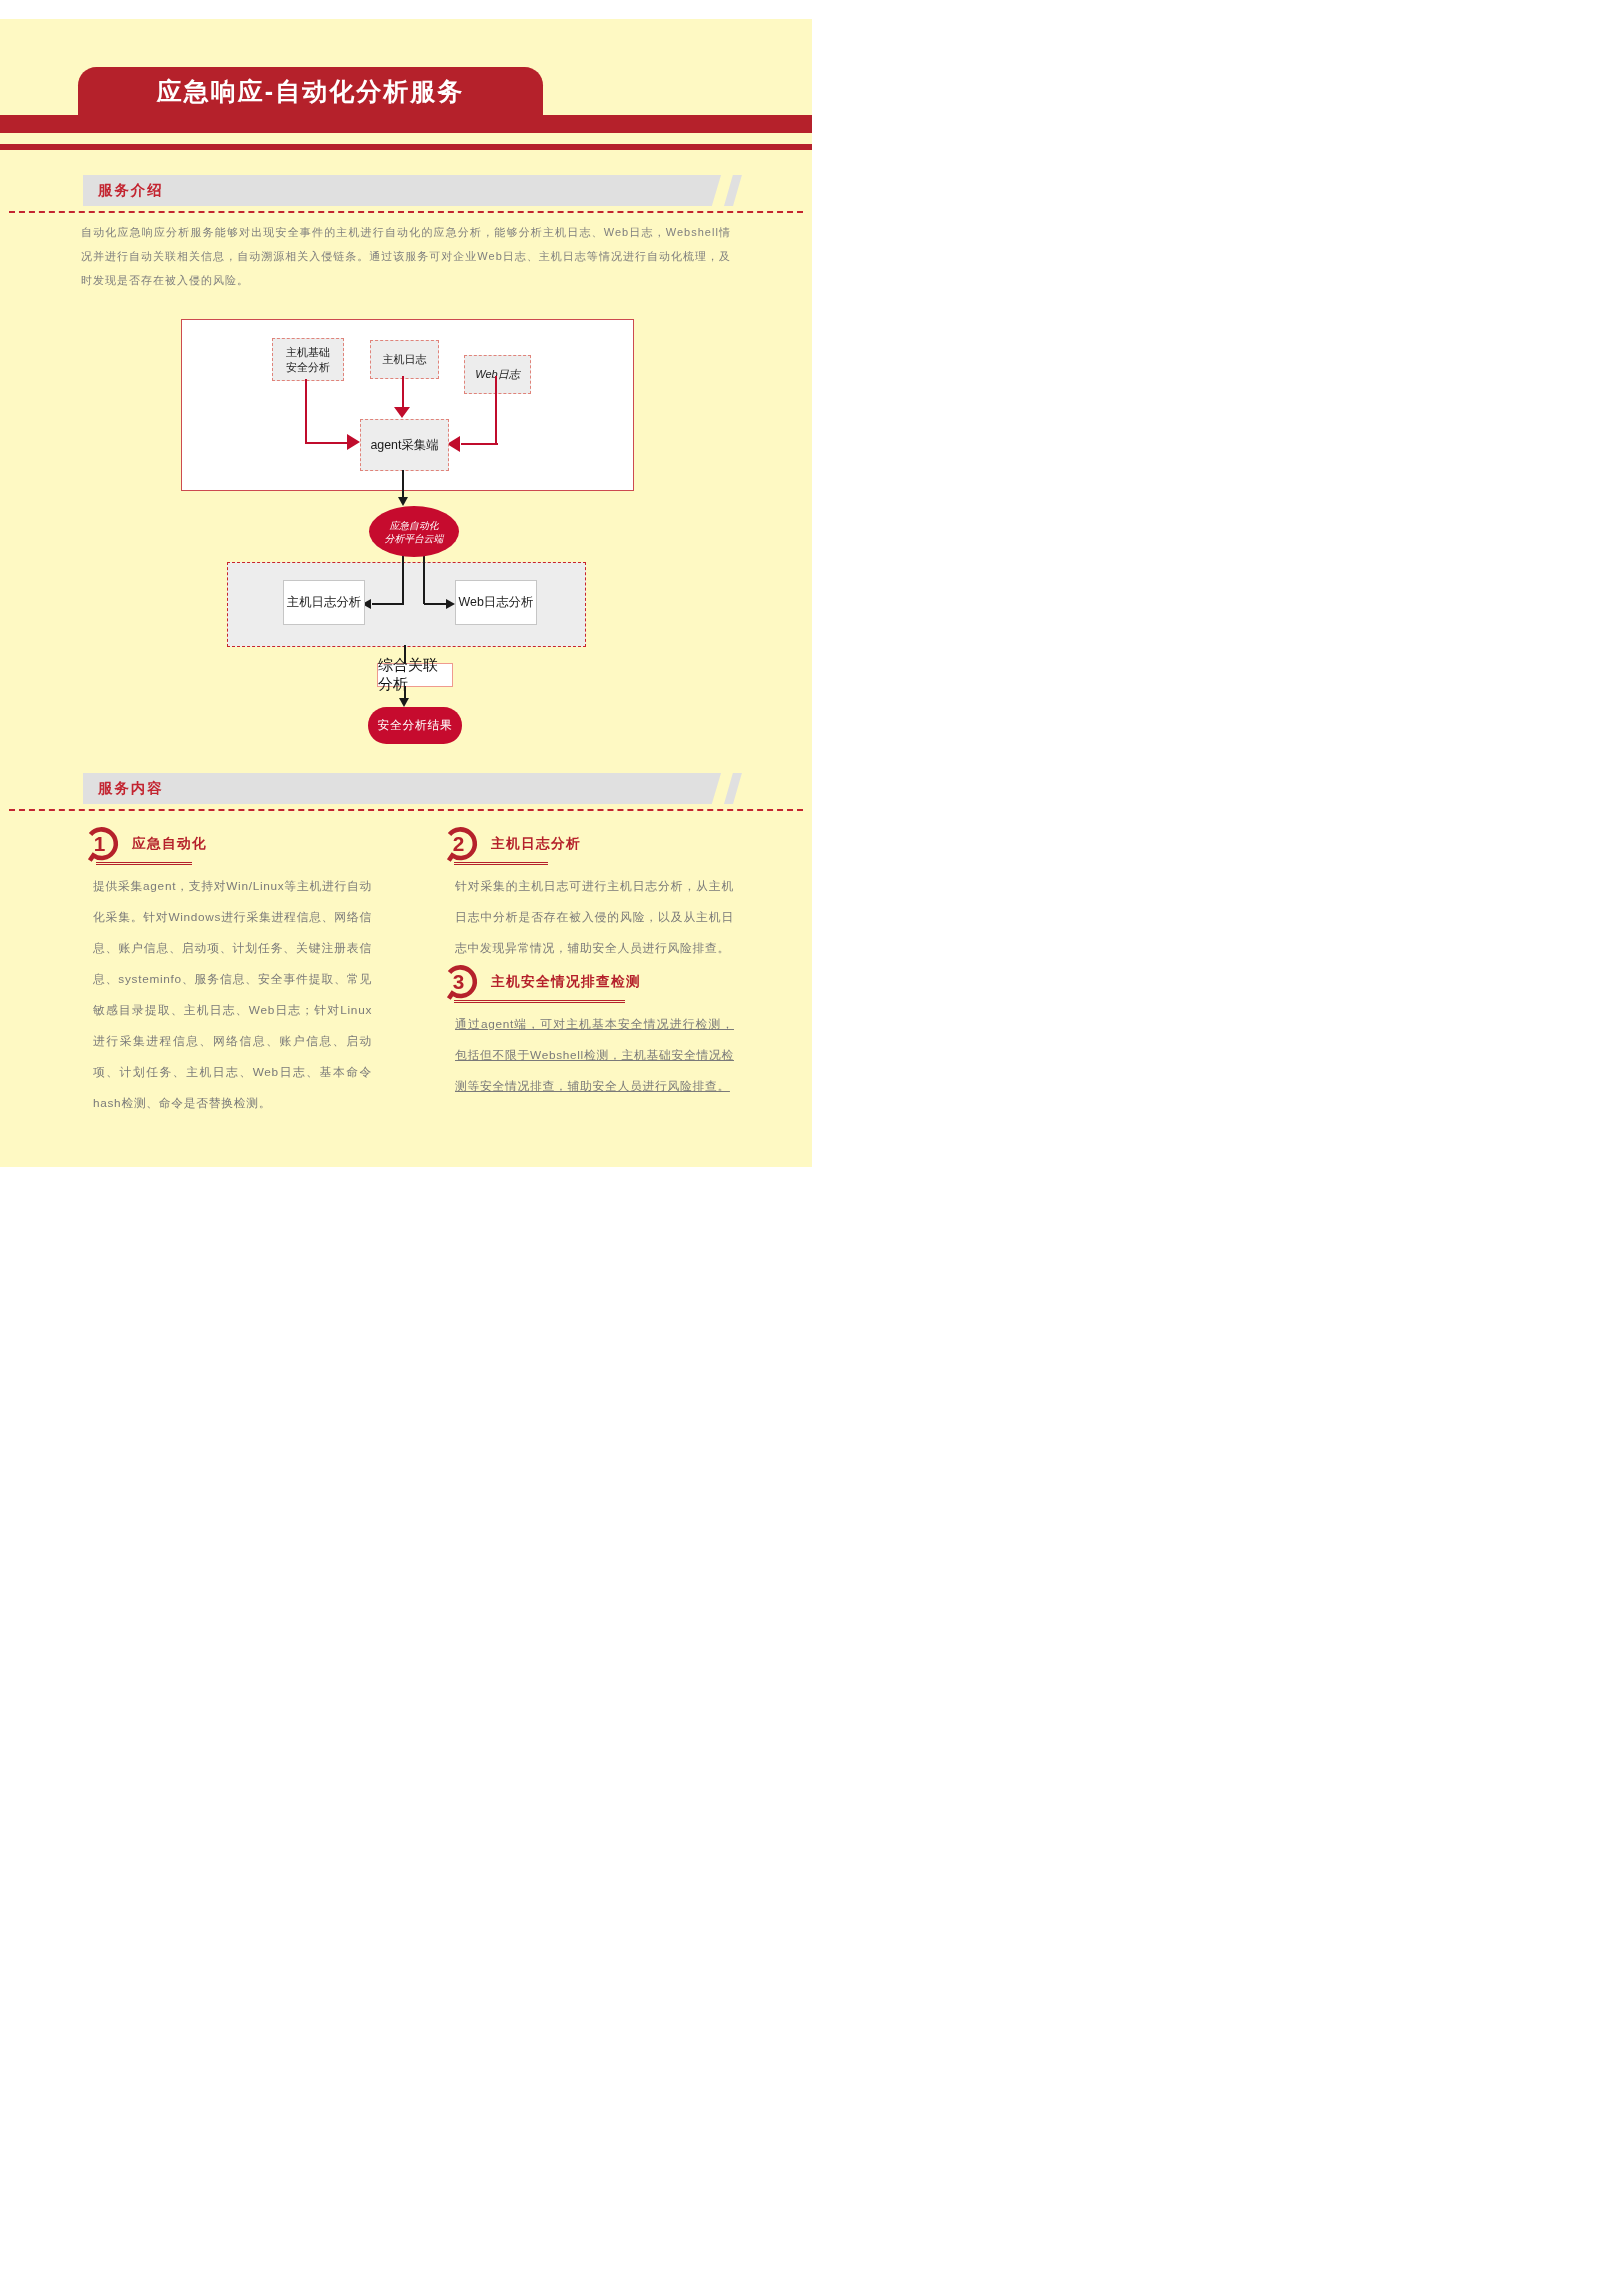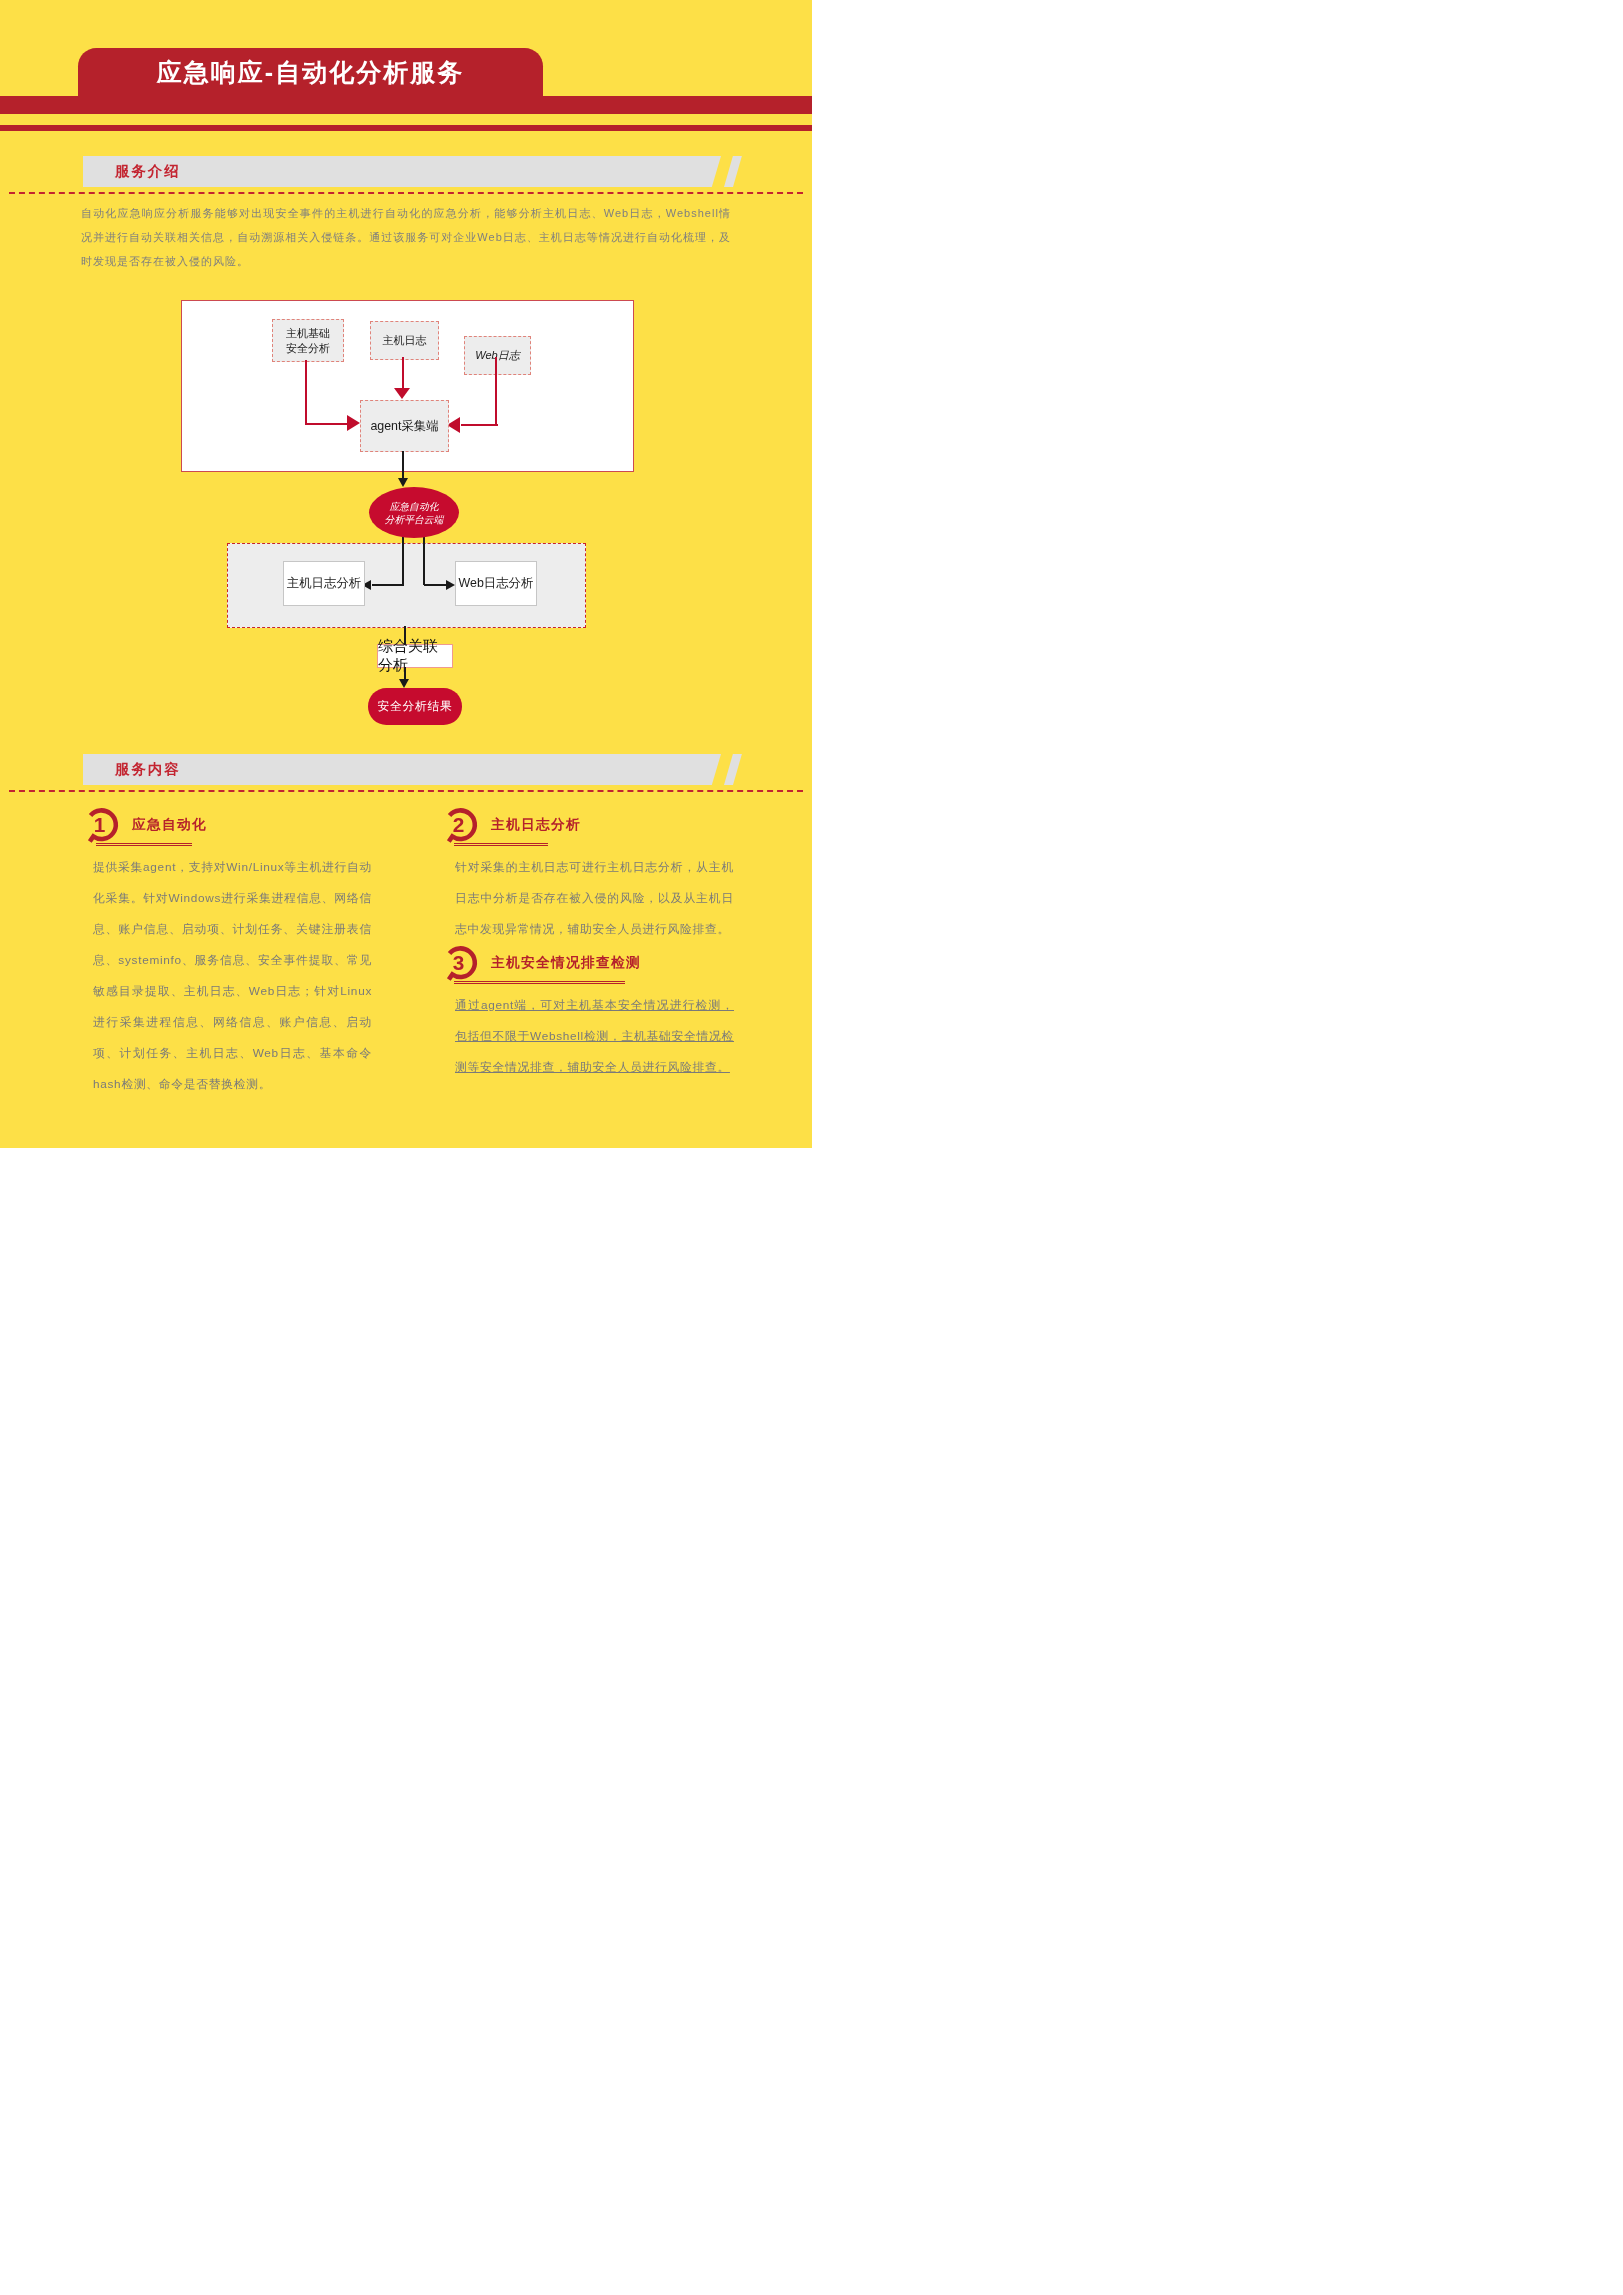--- a/index.html
+++ b/index.html
@@ -1,31 +1,31 @@
 <!DOCTYPE html>
 <html style="font-size:10.5px"><head>
 <meta charset="utf-8">
 <style>
   html,body{margin:0;padding:0;background:#ffffff;}
-  .page{position:relative;width:812px;height:1148px;background:#fde047;overflow:hidden;
-        font-family:"Liberation Sans","DejaVu Sans",sans-serif;}
+  .page{position:relative;width:812px;height:1148px;background:#fef9c3;overflow:hidden;
+        font-family:"Liberation Sans","DejaVu Sans",sans-serif;margin-top:19px;}
   .abs{position:absolute;}
 
   
   .title-banner{left:78px;top:48px;width:465px;height:48px;background:#b5212b;
     border-radius:18.3px 18.3px 0 0;display:flex;align-items:center;justify-content:center;}
   .title-banner span{color:#ffffff;font-size:25px;font-weight:bold;letter-spacing:2px;}
   .red-bar{left:0;top:96px;width:812px;height:18.3px;background:#b5212b;}
   .red-stripe{left:0;top:125px;width:812px;height:5.9px;background:#b5212b;}
 
   
   .section-banner{width:638px;height:31px;background:#e0e0e0;
     clip-path:polygon(0 0,100% 0,calc(100% - 9.2px) 100%,0 100%);
     display:flex;align-items:center;}
-  .section-banner span{color:#c32430;font-size:14.4px;font-weight:bold;letter-spacing:2px;padding-left:32px;}
+  .section-banner span{color:#c32430;font-size:14.4px;font-weight:bold;letter-spacing:2px;padding-left:15px;}
   .banner-tail{width:8.5px;height:31px;background:#e0e0e0;transform:skewX(-16deg);transform-origin:bottom left;}
   .dashed-line{width:794px;height:0;border-top:2px dashed #c32430;}
 
   
   .intro-text{left:81px;top:201px;width:650px;color:#7f7f7f;font-size:11px;line-height:24px;
     letter-spacing:1px;text-align:justify;}
 
   
   .fc-outer{left:181px;top:300px;width:451px;height:170px;border:0.7px solid #cc4a50;background:#ffffff;}
   .fc-box{background:#ededed;border:1.3px dashed #e0837a;display:flex;flex-direction:column;

